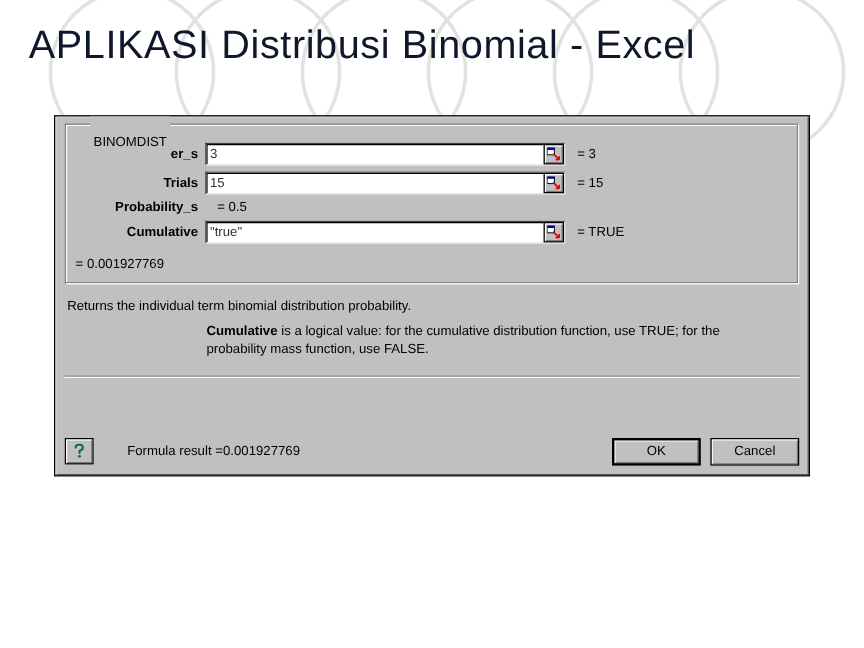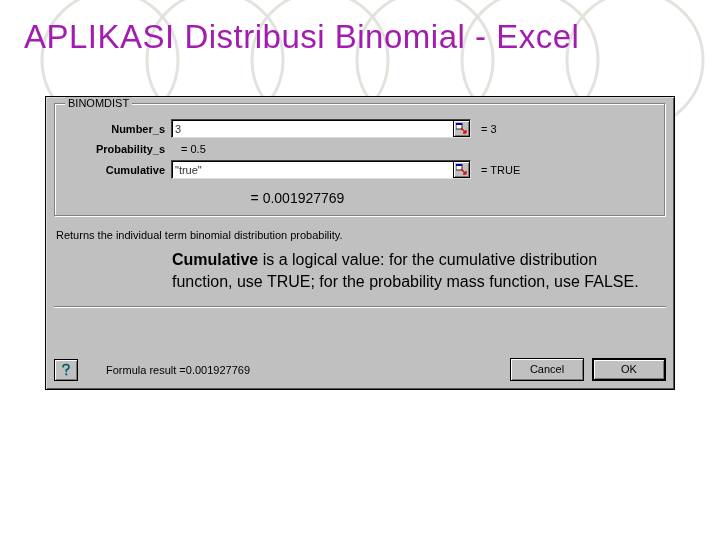--- a/index.html
+++ b/index.html
@@ -17,21 +17,21 @@
     top: 0; left: 0;
     width: 720px;
     height: 180px;
     z-index: 0;
   }
   .slide-title {
     position: relative;
     z-index: 1;
     font-size: 33px;
     font-weight: normal;
-    color: #a21caf;
+    color: #0f172a;
     padding: 18px 20px 10px 24px;
     letter-spacing: 0.5px;
   }
   .dialog {
     position: relative;
     z-index: 1;
     margin: 30px 45px 0 45px;
     background: #c0c0c0;
     border: 1px solid #000;
     box-shadow: inset 1px 1px 0 #dcdcdc, inset -1px -1px 0 #555;
@@ -44,23 +44,23 @@
     position: relative;
     border: 1px solid #808080;
     border-right-color: #fff;
     border-bottom-color: #fff;
     box-shadow: inset -1px -1px 0 #808080, inset 1px 1px 0 #fff;
     padding: 12px 8px 8px 8px;
   }
   .group-legend {
     position: absolute;
     top: -7px;
-    left: 10px;
-    background: #c0c0c0;
-    padding: 0 3px;
+    left: 20px;
+    background: #c0c0c0;
+    padding: 16px 3px;
     font-size: 11px;
   }
   .param-row {
     display: flex;
     align-items: center;
     margin: 3px 0 5px 0;
   }
   .param-label {
     width: 108px;
     text-align: right;
@@ -100,36 +100,36 @@
     align-items: center;
     justify-content: center;
     cursor: pointer;
   }
   .ref-btn svg { display:block; }
   .param-eq {
     padding-left: 10px;
     font-size: 11px;
   }
   .result-row {
-    text-align: center;
-    font-size: 14px;
+    text-align: left;
+    font-size: 11px;
     padding: 6px 125px 2px 0;
   }
   .mid-sep {
     height: 2px;
     border-top: 1px solid #808080;
     border-bottom: 1px solid #fff;
     margin: 4px 0 6px 0;
   }
   .desc1 {
     font-size: 11px;
     padding: 12px 4px 8px 2px;
   }
   .desc2 {
-    font-size: 16px;
+    font-size: 11px;
     padding: 0 20px 10px 118px;
     line-height: 1.35;
   }
   .desc2 b { font-weight: bold; }
   .bottom-row {
     display: flex;
     align-items: center;
     padding-top: 3px;
     margin-top: 47px;
   }
@@ -197,20 +197,35 @@
             <rect x="0" y="0" width="6" height="6" fill="#fff" stroke="#000" stroke-width="0.8"></rect>
             <rect x="0" y="0" width="6" height="2" fill="#00a"></rect>
             <path d="M5 5 L10 10" stroke="#d00" stroke-width="1.3"></path>
             <path d="M10 10 L7 10 M10 10 L10 7" stroke="#d00" stroke-width="1.3"></path>
           </svg>
         </div>
       </div>
       <div class="param-eq">= 3</div>
     </div>
 
+    <div class="param-row">
+      <div class="param-label">Trials</div>
+      <div class="param-input-wrap">
+        <input class="param-input" value="15" style="">
+        <div class="ref-btn">
+          <svg width="11" height="11" viewBox="0 0 11 11">
+            <rect x="0" y="0" width="6" height="6" fill="#fff" stroke="#000" stroke-width="0.8"></rect>
+            <rect x="0" y="0" width="6" height="2" fill="#00a"></rect>
+            <path d="M5 5 L10 10" stroke="#d00" stroke-width="1.3"></path>
+            <path d="M10 10 L7 10 M10 10 L10 7" stroke="#d00" stroke-width="1.3"></path>
+          </svg>
+        </div>
+      </div>
+      <div class="param-eq">= 15</div>
+    </div>
 
     <div class="param-row">
       <div class="param-label">Probability_s</div>
       <div class="param-eq">= 0.5</div>
     </div>
 
     <div class="param-row">
       <div class="param-label">Cumulative</div>
       <div class="param-input-wrap">
         <input class="param-input" value="&quot;true&quot;" style="">
@@ -241,17 +256,17 @@
   <div class="bottom-row">
     <div class="help-btn">
       <svg width="14" height="14" viewBox="0 0 14 14">
         <path d="M4 4 Q4 1.5 7 1.5 Q10 1.5 10 4 Q10 6 7.3 6.8 L7.3 8.6" fill="none" stroke="#006060" stroke-width="1.6" stroke-linecap="round"></path>
         <circle cx="7.3" cy="11.3" r="1.1" fill="#006060"></circle>
       </svg>
     </div>
     <div class="formula-result">
       <span>Formula result =</span><span>0.001927769</span>
     </div>
+    <div class="action-btn default">OK</div>
     <div class="action-btn">Cancel</div>
-    <div class="action-btn default">OK</div>
   </div>
 
 </div>
 
 </body></html>

